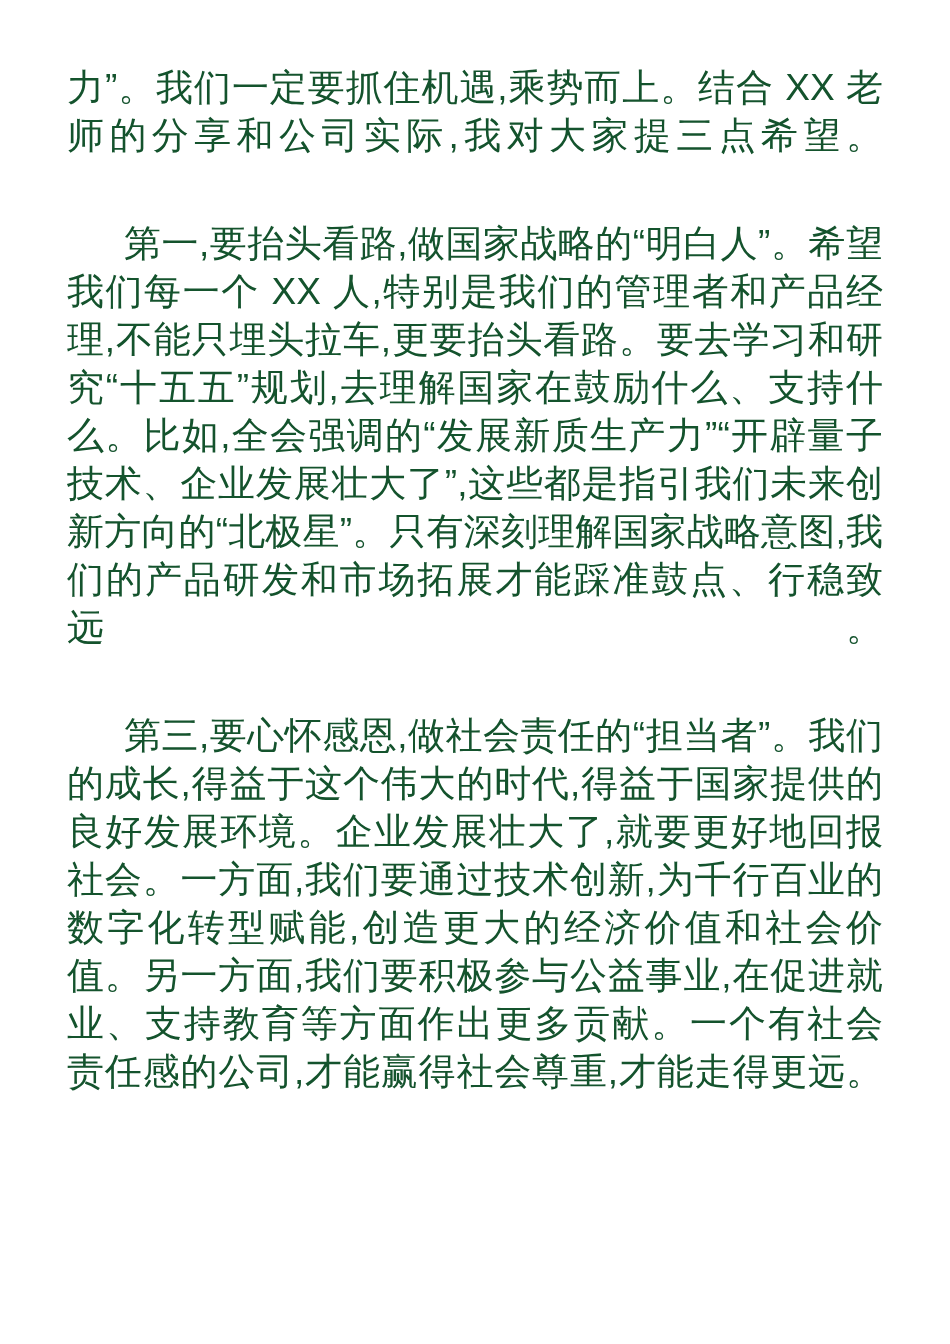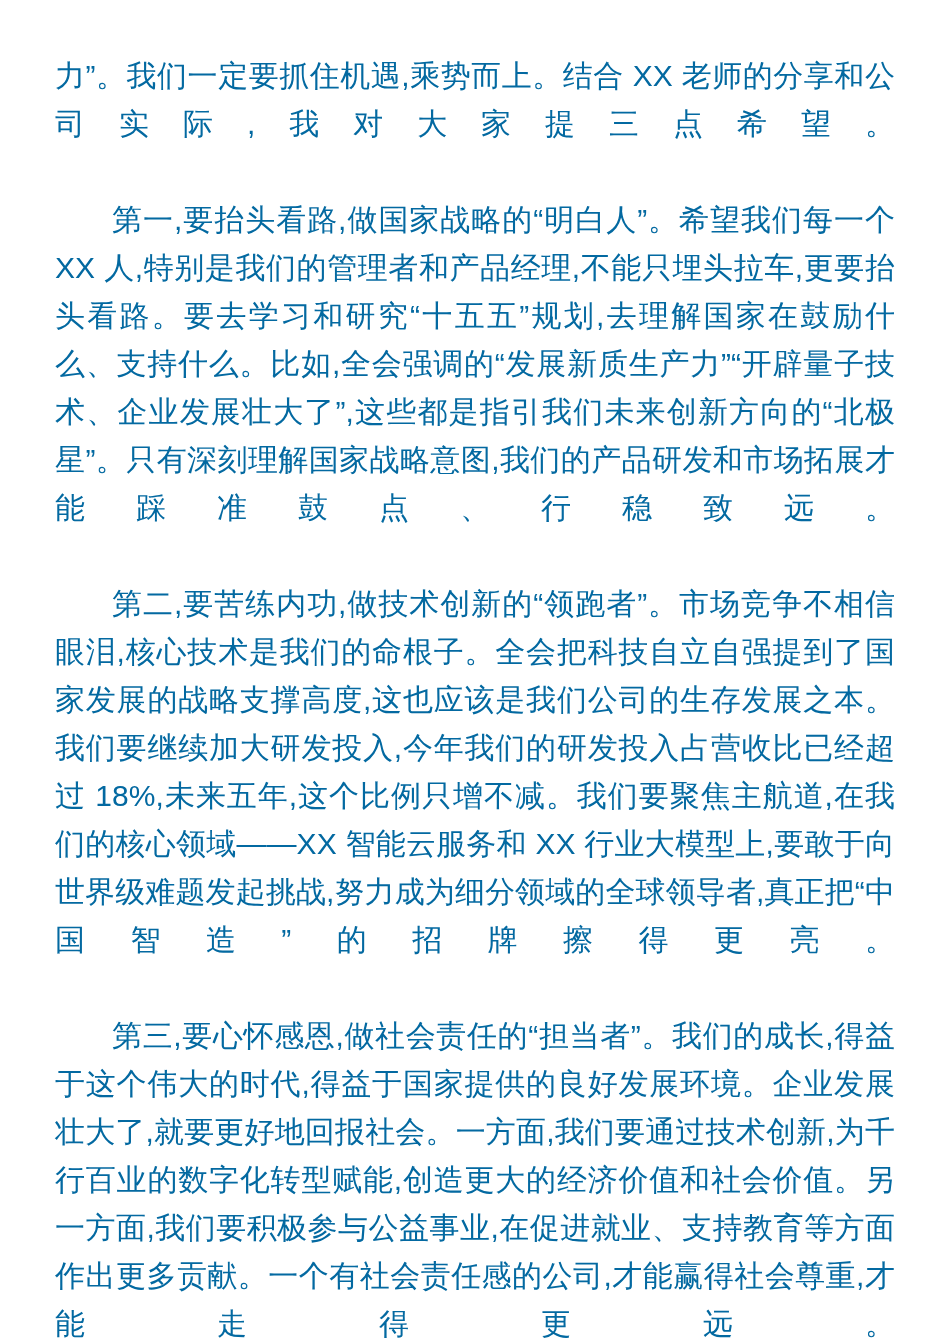--- a/index.html
+++ b/index.html
@@ -20,26 +20,26 @@
 
   .doc-body {
     position: absolute;
     left: 55px;
     top: 52px;
     width: 840px;
   }
 
   .para {
     font-family: "Liberation Sans", "DejaVu Sans", sans-serif;
-    font-size: 30px;
+    font-size: 37px;
     line-height: 48px;
-    color: #0369a1;
+    color: #14532d;
     text-align: justify;
     text-justify: inter-character;
-    margin: 0;
+    margin: 12px;
     letter-spacing: 0.1px;
     word-break: break-all;
     white-space: pre-wrap;
   }
 
   .para.indent {
     text-indent: 57px;
   }
 
   
@@ -52,18 +52,17 @@
 </head>
 <body>
 
 <div class="page">
   <div class="doc-body">
 
     <p class="para">力”。我们一定要抓住机遇,乘势而上。结合 XX 老师的分享和公司实际,我对大家提三点希望。</p>
 
     <p class="para indent">第一,要抬头看路,做国家战略的“明白人”。希望我们每一个 XX 人,特别是我们的管理者和产品经理,不能只埋头拉车,更要抬头看路。要去学习和研究“十五五”规划,去理解国家在鼓励什么、支持什么。比如,全会强调的“发展新质生产力”“开辟量子技术、企业发展壮大了”,这些都是指引我们未来创新方向的“北极星”。只有深刻理解国家战略意图,我们的产品研发和市场拓展才能踩准鼓点、行稳致远。</p>
 
-    <p class="para indent">第二,要苦练内功,做技术创新的“领跑者”。市场竞争不相信眼泪,核心技术是我们的命根子。全会把科技自立自强提到了国家发展的战略支撑高度,这也应该是我们公司的生存发展之本。我们要继续加大研发投入,今年我们的研发投入占营收比已经超过 18%,未来五年,这个比例只增不减。我们要聚焦主航道,在我们的核心领域——XX 智能云服务和 XX 行业大模型上,要敢于向世界级难题发起挑战,努力成为细分领域的全球领导者,真正把“中国智造”的招牌擦得更亮。</p>
 
     <p class="para indent">第三,要心怀感恩,做社会责任的“担当者”。我们的成长,得益于这个伟大的时代,得益于国家提供的良好发展环境。企业发展壮大了,就要更好地回报社会。一方面,我们要通过技术创新,为千行百业的数字化转型赋能,创造更大的经济价值和社会价值。另一方面,我们要积极参与公益事业,在促进就业、支持教育等方面作出更多贡献。一个有社会责任感的公司,才能赢得社会尊重,才能走得更远。</p>
 
   </div>
 </div>
 
 </body></html>

